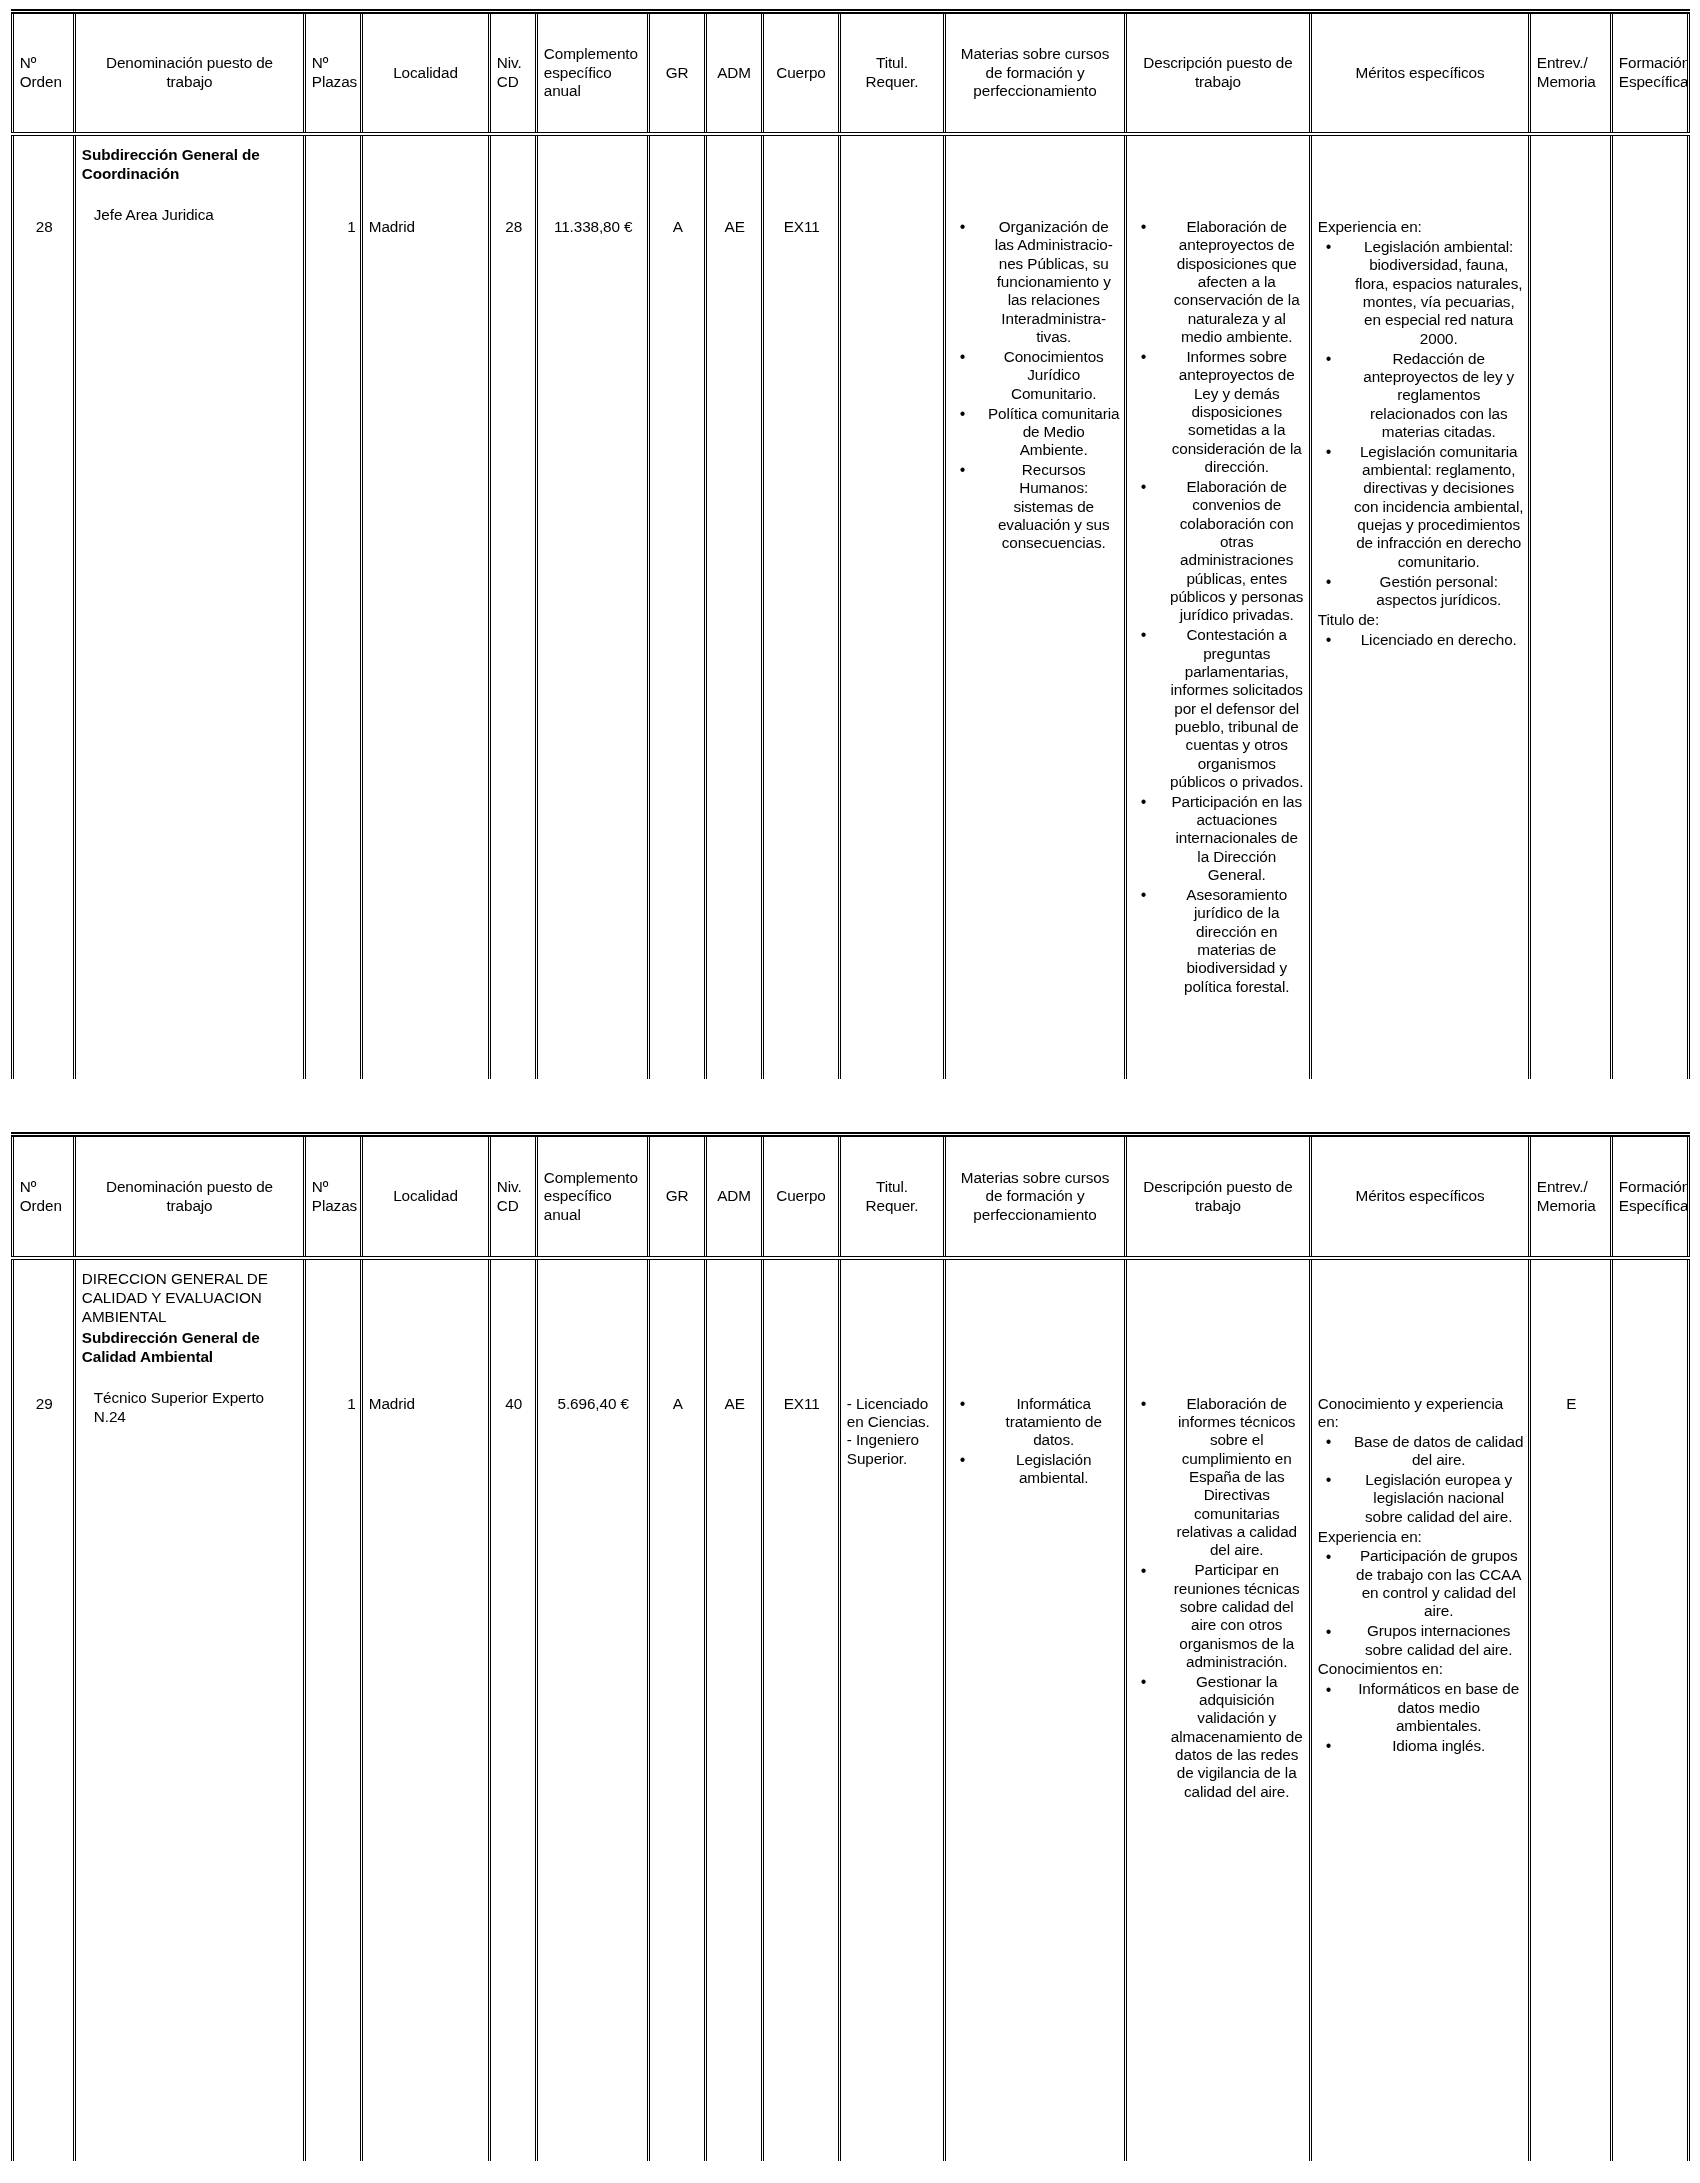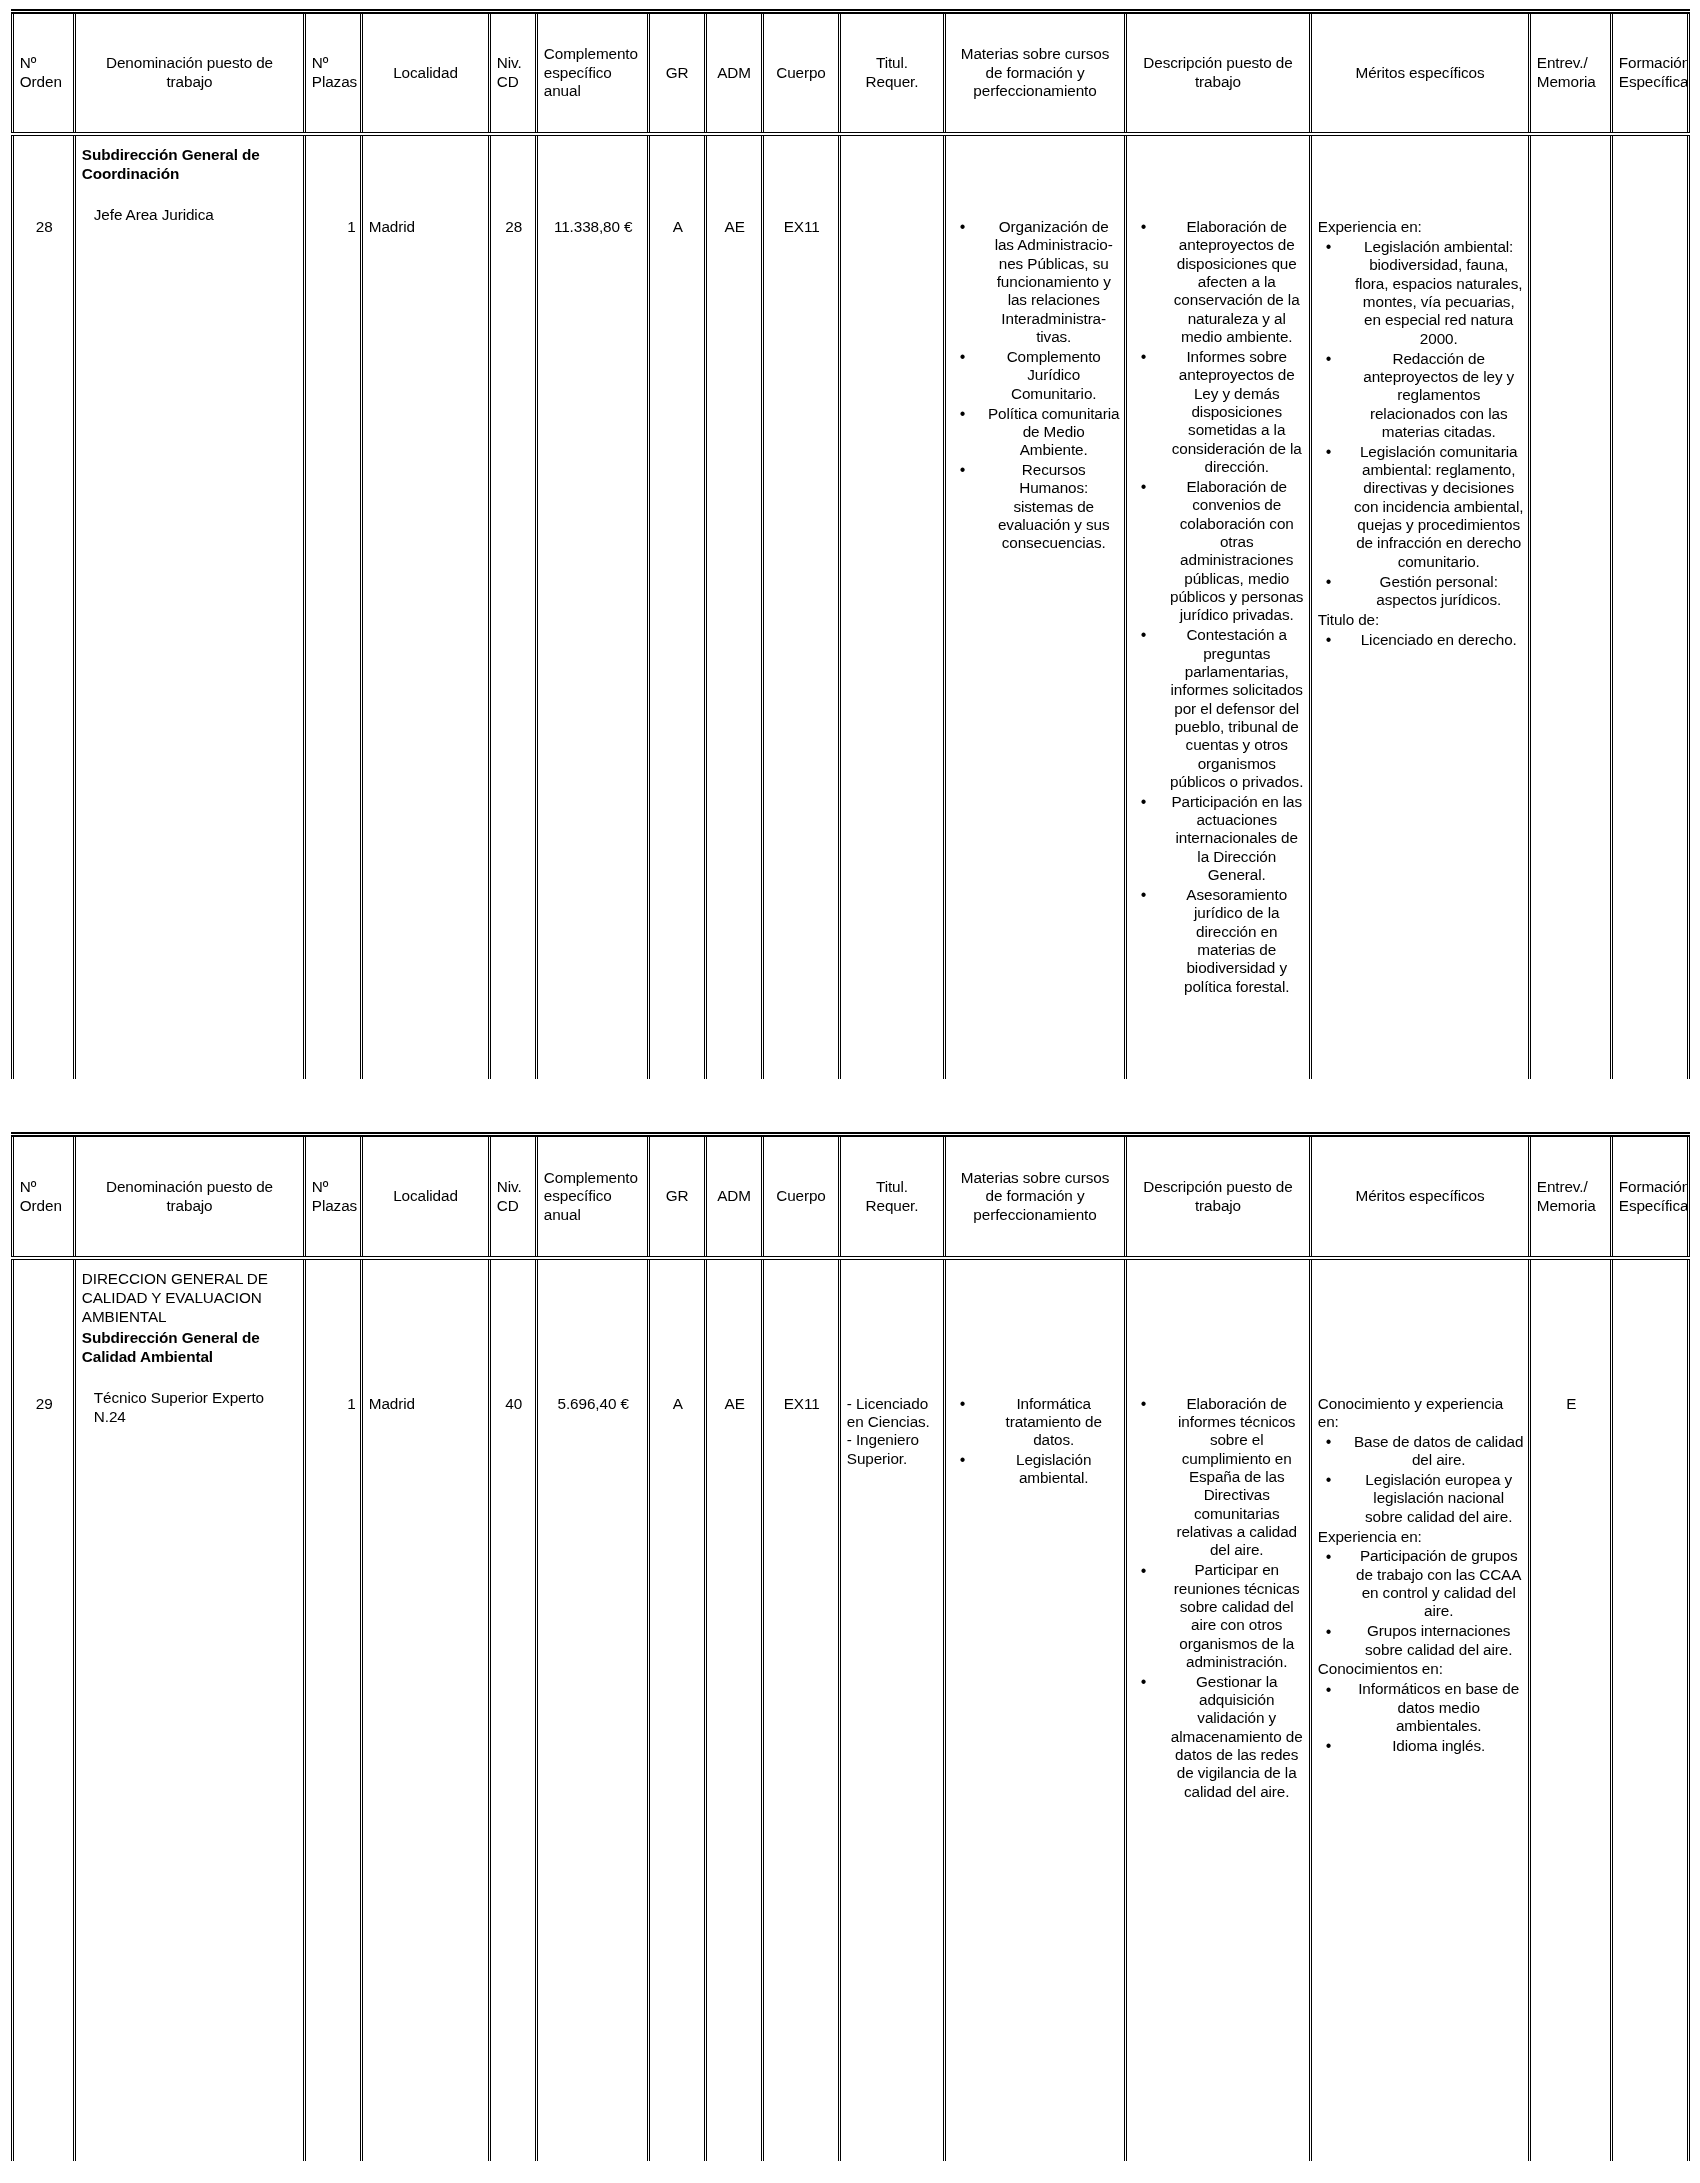--- a/index.html
+++ b/index.html
@@ -179,31 +179,31 @@
             <div>EX11</div>
           </td>
         <td class="c10">
             <div class="spacer"></div>
             <div></div>
           </td>
         <td class="c11">
             <div class="spacer"></div>
             <div>
               <div class="li bullet">Organización de las Administracio-nes Públicas, su funcionamiento y las relaciones Interadministra-tivas.</div>
-              <div class="li bullet">Complemento Jurídico Comunitario.</div>
+              <div class="li bullet">Conocimientos Jurídico Comunitario.</div>
               <div class="li bullet">Política comunitaria de Medio Ambiente.</div>
               <div class="li bullet">Recursos Humanos: sistemas de evaluación y sus consecuencias.</div>
             </div>
           </td>
         <td class="c12">
             <div class="spacer"></div>
             <div>
               <div class="li bullet">Elaboración de anteproyectos de disposiciones que afecten a la conservación de la naturaleza y al medio ambiente.</div>
               <div class="li bullet">Informes sobre anteproyectos de Ley y demás disposiciones sometidas a la consideración de la dirección.</div>
-              <div class="li bullet">Elaboración de convenios de colaboración con otras administraciones públicas, medio públicos y personas jurídico privadas.</div>
+              <div class="li bullet">Elaboración de convenios de colaboración con otras administraciones públicas, entes públicos y personas jurídico privadas.</div>
               <div class="li bullet">Contestación a preguntas parlamentarias, informes solicitados por el defensor del pueblo, tribunal de cuentas y otros organismos públicos o privados.</div>
               <div class="li bullet">Participación en las actuaciones internacionales de la Dirección General.</div>
               <div class="li bullet">Asesoramiento jurídico de la dirección en materias de biodiversidad y política forestal.</div>
             </div>
           </td>
         <td class="c13">
             <div class="spacer"></div>
             <div>
               <div class="li plain">Experiencia en:</div>
               <div class="li bullet">Legislación ambiental: biodiversidad, fauna, flora, espacios naturales, montes, vía pecuarias, en especial red natura 2000.</div>

